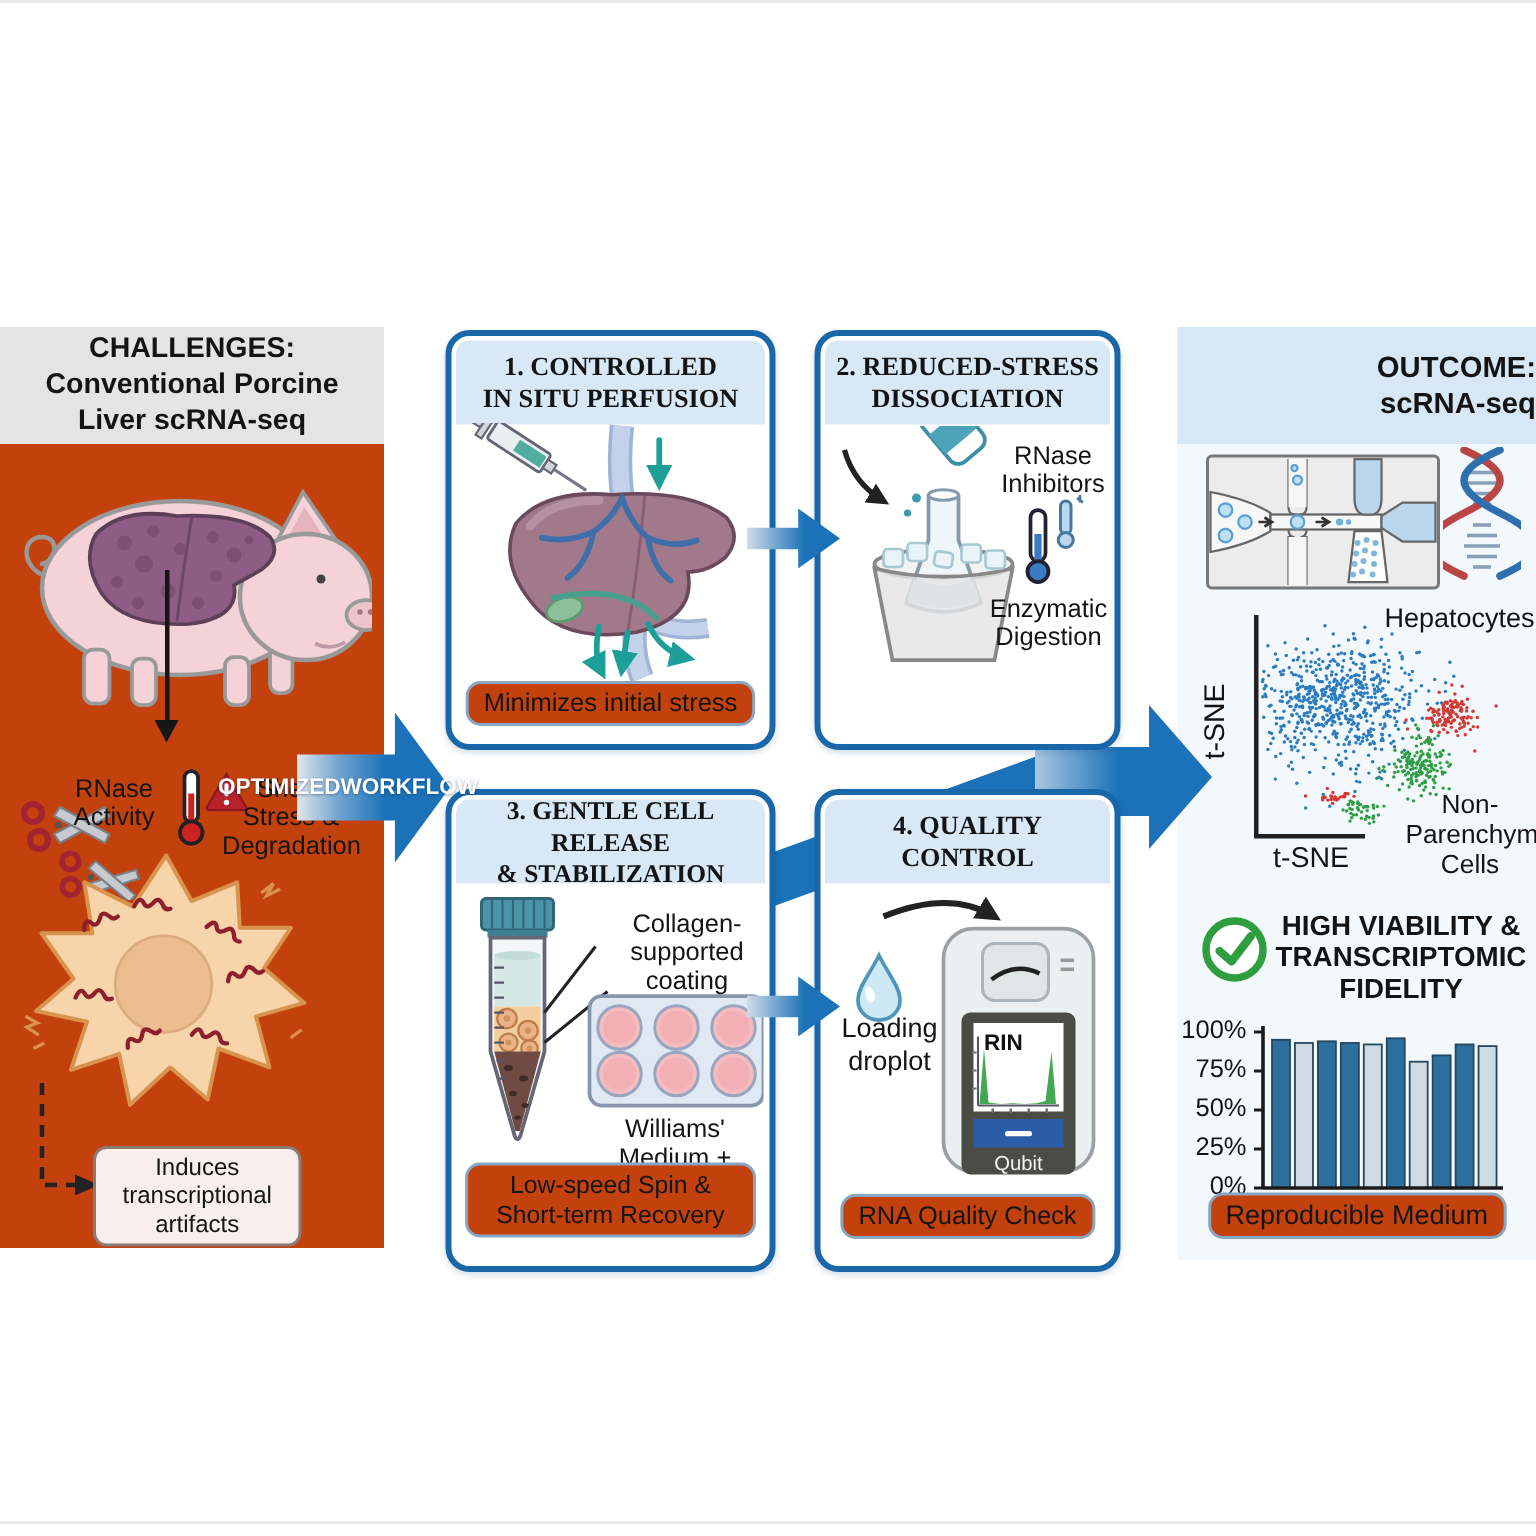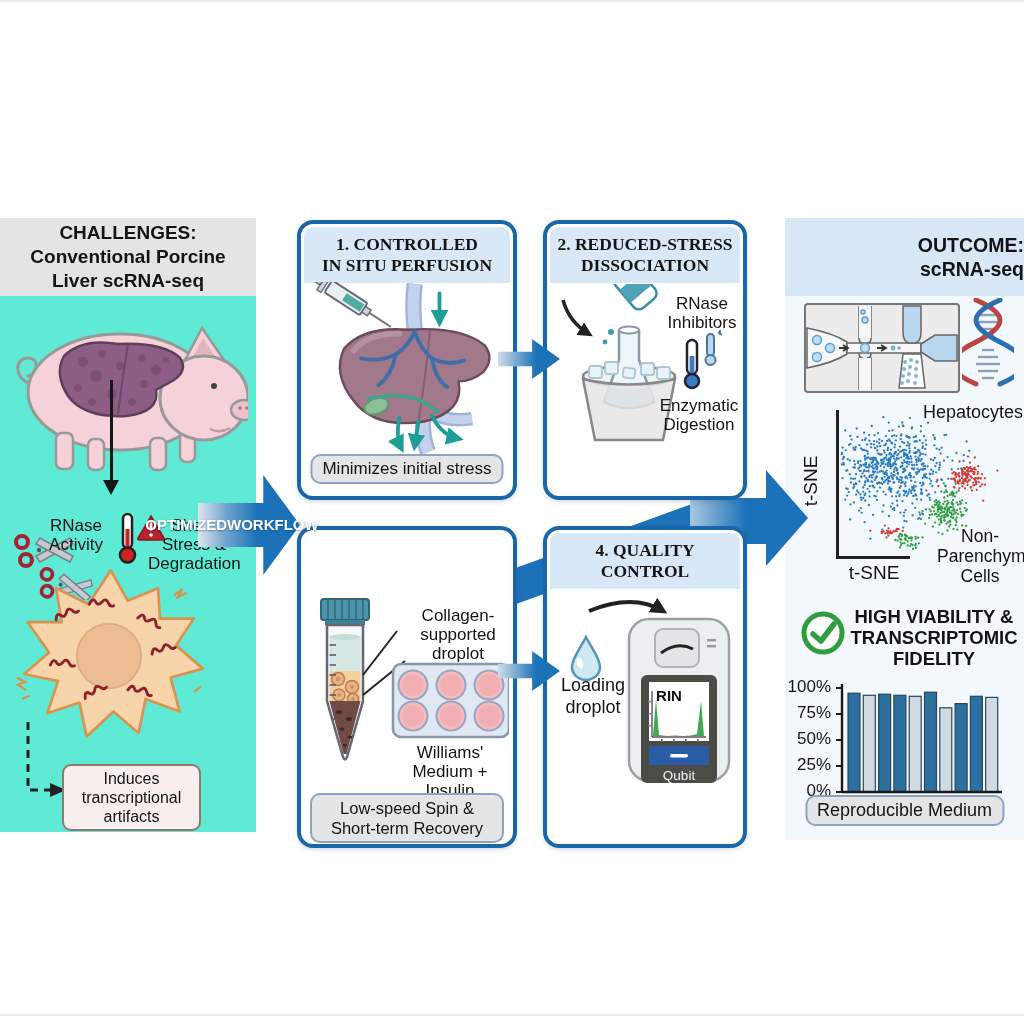--- a/index.html
+++ b/index.html
@@ -1,21 +1,21 @@
 <!DOCTYPE html>
 <html><head>
 <meta charset="utf-8">
 <style>
   html,body{margin:0;padding:0;background:#fff;}
   #canvas{position:relative;width:1024px;height:1024px;background:#fff;overflow:hidden;
           font-family:"Liberation Sans","DejaVu Sans",sans-serif;color:#141414;}
   .abs{position:absolute;}
   .hairline{position:absolute;left:0;width:1024px;height:2px;background:#e9e9e9;}
   
-  .left-panel{position:absolute;left:0;top:218px;width:256px;height:614px;background:#5eead4;text-decoration:underline;}
+  .left-panel{position:absolute;left:0;top:218px;width:256px;height:614px;background:#c2410c;text-decoration:underline;}
   .gray-header{position:absolute;left:0;top:0;width:256px;height:78px;background:#e4e4e4;
                display:flex;flex-direction:column;justify-content:center;text-align:center;
                font-weight:bold;font-size:19px;line-height:24px;}
   .small-label{position:absolute;text-align:center;font-size:17px;line-height:19px;}
   .artifact-box{position:absolute;left:62px;top:546px;width:127px;min-height:56px;background:#f8efec;
                 border:2px solid #8d7b72;border-radius:9px;display:flex;align-items:center;justify-content:center;
                 text-align:center;font-size:16px;line-height:19px;padding:3px 4px;}
   .varrow-line{position:absolute;left:110px;top:162px;width:3px;height:102px;background:#151515;}
   .varrow-head{position:absolute;left:103px;top:262px;width:0;height:0;
                border-left:8px solid transparent;border-right:8px solid transparent;border-top:15px solid #151515;}
@@ -25,21 +25,21 @@
             clip-path:polygon(0 28%,64% 28%,64% 0,100% 50%,64% 100%,64% 72%,0 72%);}
   .wf-text{position:absolute;left:198px;top:475px;width:68px;height:100px;z-index:7;
            display:flex;flex-direction:row;justify-content:center;align-items:center;
            color:#fff;font-weight:bold;font-size:15px;line-height:18px;text-shadow:0 1px 2px rgba(10,40,90,.45);}
   
   .step-box{position:absolute;background:#fff;border:4px solid #1966a9;border-radius:16px;z-index:3;
             box-shadow:0 2px 4px rgba(30,70,120,.18);}
   .box-header{position:absolute;left:3px;top:3px;right:3px;background:#d9e8f6;border-radius:9px 9px 0 0;
               display:flex;flex-direction:column;justify-content:center;text-align:center;
               font-weight:bold;font-size:17.5px;line-height:21px;height:56px;font-family:Liberation Serif, serif;}
-  .pill{position:absolute;left:50%;transform:translateX(-50%);background:#e5e5e5;border:2px solid #8aa5c2;
+  .pill{position:absolute;left:50%;transform:translateX(-50%);background:#c2410c;border:2px solid #8aa5c2;
         border-radius:10px;padding:3px 10px;font-size:17px;white-space:nowrap;text-align:center;}
   .pill.two-line{white-space:normal;width:178px;font-size:16.5px;line-height:20px;padding:3px 6px;}
   
   .mini-arrow{position:absolute;width:62px;height:40px;z-index:5;
               background:linear-gradient(90deg,#cfdce8 0%,#1b72b8 62%);
               clip-path:polygon(0 32%,55% 32%,55% 0,100% 50%,55% 100%,55% 68%,0 68%);}
   .big-band-diag{position:absolute;left:450px;top:593px;width:265px;height:34px;background:#1b72b8;
                  transform-origin:0 50%;transform:rotate(-20deg);z-index:1;}
   .big-band-h{position:absolute;left:690px;top:498px;width:80px;height:46px;z-index:1;
               background:linear-gradient(90deg,#a9c7e0 0%,#1b72b8 70%);}
@@ -278,20 +278,24 @@
         <rect x="20" y="-6" width="7" height="22" rx="3.5" fill="#bcd8ee" stroke="#46789e" stroke-width="2"></rect>
         <circle cx="23.5" cy="20" r="5" fill="#bcd8ee" stroke="#46789e" stroke-width="2"></circle>
         <path d="M31,-8 l4,3 M33,-10 l0,5" stroke="#46789e" stroke-width="1.8"></path>
       </g>
     </svg>
     <div class="small-label" style="left:115px;top:70px;width:80px;font-size:17px;">RNase Inhibitors</div>
     <div class="small-label" style="left:108px;top:172px;width:88px;font-size:17px;">Enzymatic Digestion</div>
   </section>
 
   <section class="step-box" style="left:297px;top:526px;width:212px;height:314px;">
+    <header class="box-header" style="font-size:17px;">
+      <div>3. GENTLE CELL RELEASE</div>
+      <div>&amp; STABILIZATION</div>
+    </header>
     <svg class="abs" style="left:4px;top:67px;" width="204" height="172" viewBox="0 0 204 172">
       <g>
         <rect x="16" y="2" width="48" height="21" rx="3" fill="#4a93a8" stroke="#2f6576" stroke-width="2"></rect>
         <g stroke="#2f6576" stroke-width="1.4">
             <line x1="23" y1="3" x2="23" y2="22"></line>
             <line x1="30" y1="3" x2="30" y2="22"></line>
             <line x1="37" y1="3" x2="37" y2="22"></line>
             <line x1="44" y1="3" x2="44" y2="22"></line>
             <line x1="51" y1="3" x2="51" y2="22"></line>
             <line x1="58" y1="3" x2="58" y2="22"></line>
@@ -350,23 +354,23 @@
         <g fill="#f2b0b5">
           <circle cx="108" cy="88" r="11"></circle>
             <circle cx="146" cy="88" r="11"></circle>
             <circle cx="184" cy="88" r="11"></circle>
           <circle cx="108" cy="119" r="11"></circle>
             <circle cx="146" cy="119" r="11"></circle>
             <circle cx="184" cy="119" r="11"></circle>
         </g>
       </g>
     </svg>
-    <div class="small-label" style="left:103px;top:76px;width:108px;font-size:17px;">Collagen-supported droplot</div>
+    <div class="small-label" style="left:103px;top:76px;width:108px;font-size:17px;">Collagen-supported coating</div>
     <div class="small-label" style="left:86px;top:213px;width:126px;font-size:17px;">Williams' Medium + Insulin</div>
-    <div class="pill two-line" style="bottom:1px;">Low-speed Spin &amp; Short-term Recovery</div>
+    <div class="pill two-line" style="bottom:19px;">Low-speed Spin &amp; Short-term Recovery</div>
   </section>
 
   <section class="step-box" style="left:543px;top:526px;width:196px;height:314px;">
     <header class="box-header">
       <div>4. QUALITY</div>
       <div>CONTROL</div>
     </header>
     <svg class="abs" style="left:0px;top:59px;" width="196" height="214" viewBox="0 0 196 214">
       <defs>
         <marker id="mblk4" viewBox="0 0 10 10" refX="7" refY="5" markerWidth="4.2" markerHeight="4.2" orient="auto-start-reverse">
@@ -404,20 +408,21 @@
         </g>
         <rect x="102" y="157" width="60" height="19" fill="#2b5ca8"></rect>
         <rect x="123" y="165" width="18" height="3.5" rx="1.7" fill="#fff"></rect>
       </g>
     </svg>
 
     <div class="abs" style="left:645px;top:0;"></div>
     <div class="small-label" style="left:102px;top:156px;width:40px;font-weight:bold;font-size:15px;color:#111;">RIN</div>
     <div class="small-label" style="left:94px;top:236px;width:76px;color:#f2f2f2;font-size:13.5px;">Qubit</div>
     <div class="small-label" style="left:8px;top:144px;width:76px;font-size:18px;line-height:22px;">Loading droplot</div>
+    <div class="pill" style="bottom:18px;">RNA Quality Check</div>
   </section>
 
   <div class="mini-arrow" style="left:498px;top:339px;"></div>
   <div class="mini-arrow" style="left:498px;top:651px;"></div>
 
   <section class="outcome-panel">
     <header class="outcome-header">
       <div>OUTCOME:</div>
       <div>scRNA-seq</div>
     </header>

